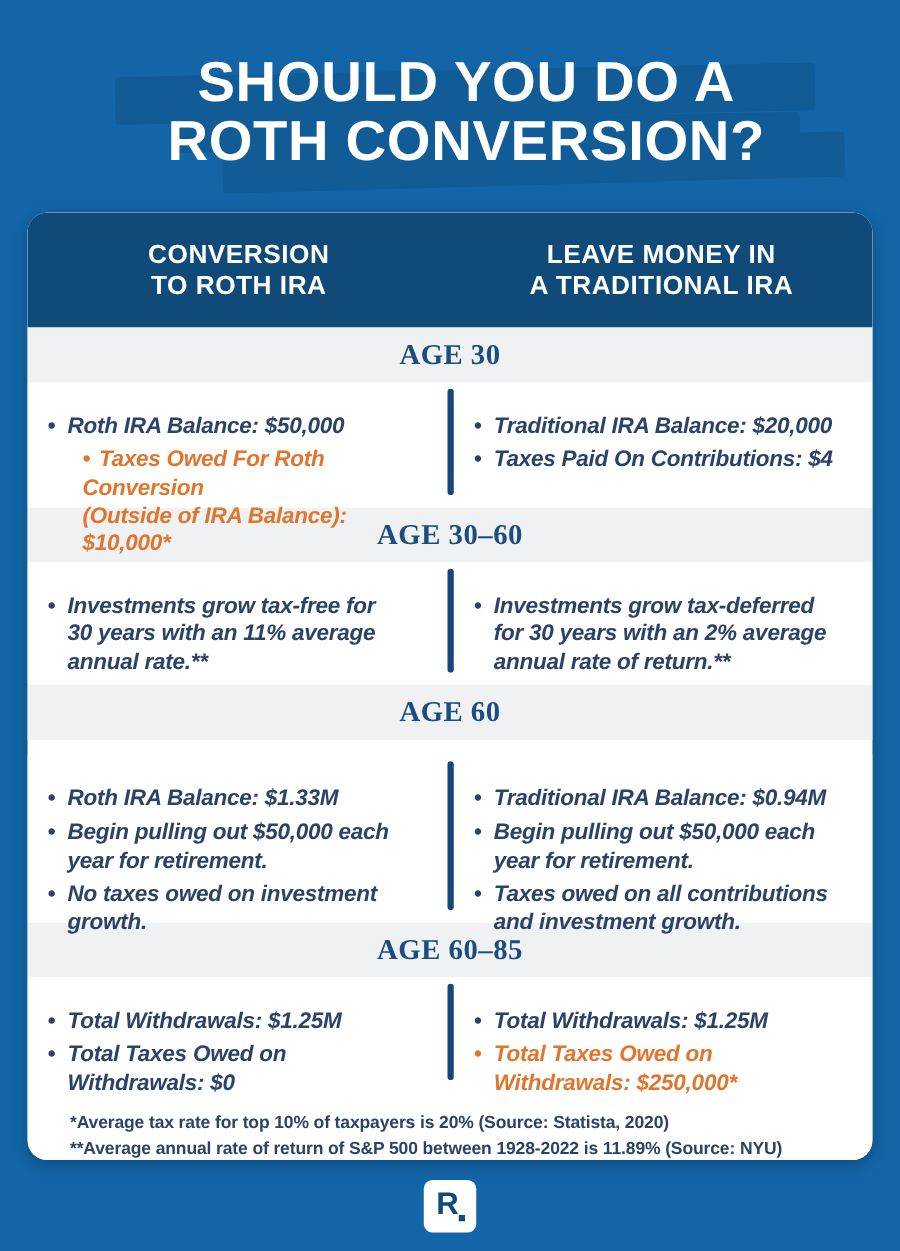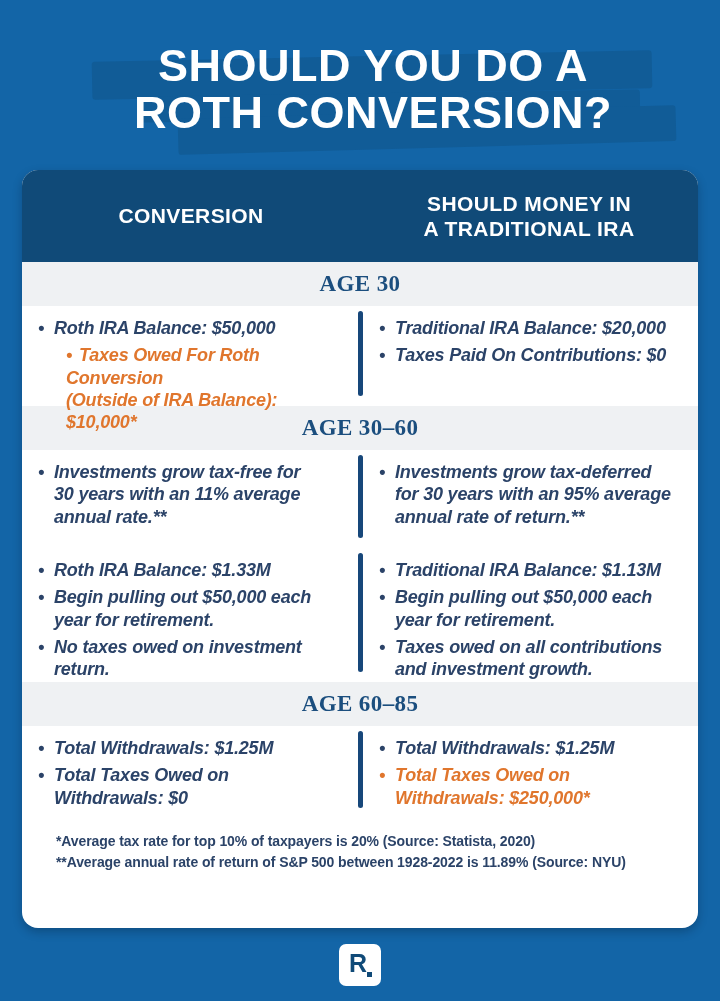--- a/index.html
+++ b/index.html
@@ -56,24 +56,24 @@
     display:flex;align-items:center;justify-content:center;
   }
   .band-label{
     color:var(--age-navy);font-size:23px;font-weight:800;letter-spacing:0.4px;font-family:Liberation Serif, serif;
   }
   .row{
     position:relative;background:#fff;display:flex;
   }
   .row-1{height:100px;}
   .row-2{height:98px;}
-  .row-3{height:134px;}
+  .row-3{height:134px;margin-top:12px;}
   .row-4{height:92px;}
   .col{
-    flex:1;padding:11px 10px 0 16px;
+    flex:1;padding:23px 10px 0 16px;
   }
   .col-right{padding-left:22px;}
   .divider{
     position:absolute;left:50%;top:5px;bottom:10px;width:5px;
     margin-left:-2px;background:var(--divider);border-radius:3px;
   }
   ul.bullets{list-style:none;}
   ul.bullets li{
     position:relative;padding-left:16px;
     color:var(--body-navy);
@@ -124,82 +124,86 @@
       <span>SHOULD YOU DO A</span><br>
       <span>ROTH CONVERSION?</span>
     </h1>
   </div>
 
   <div class="card">
 
     <div class="card-header">
       <div class="header-cell">
         <span>CONVERSION</span><br>
+        <span>TO ROTH IRA</span>
       </div>
       <div class="header-cell">
-        <span>SHOULD MONEY IN</span><br>
+        <span>LEAVE MONEY IN</span><br>
         <span>A TRADITIONAL IRA</span>
       </div>
     </div>
 
     <div class="band">
       <span class="band-label">AGE 30</span>
     </div>
     <div class="row row-1">
       <div class="col">
         <ul class="bullets">
           <li>Roth IRA Balance: $50,000</li>
           <li class="accent no-hang">Taxes Owed For Roth Conversion
 (Outside of IRA Balance): $10,000*</li>
         </ul>
       </div>
       <div class="divider"></div>
       <div class="col col-right">
         <ul class="bullets">
           <li>Traditional IRA Balance: $20,000</li>
-          <li>Taxes Paid On Contributions: $0</li>
+          <li>Taxes Paid On Contributions: $4</li>
         </ul>
       </div>
     </div>
 
     <div class="band">
       <span class="band-label">AGE 30–60</span>
     </div>
     <div class="row row-2">
       <div class="col">
         <ul class="bullets">
           <li>Investments grow tax-free for
 30 years with an 11% average
 annual rate.**</li>
         </ul>
       </div>
       <div class="divider"></div>
       <div class="col col-right">
         <ul class="bullets">
           <li>Investments grow tax-deferred
-for 30 years with an 95% average
+for 30 years with an 2% average
 annual rate of return.**</li>
         </ul>
       </div>
     </div>
 
+    <div class="band">
+      <span class="band-label">AGE 60</span>
+    </div>
     <div class="row row-3">
       <div class="col">
         <ul class="bullets">
           <li>Roth IRA Balance: $1.33M</li>
           <li>Begin pulling out $50,000 each
 year for retirement.</li>
           <li>No taxes owed on investment
-return.</li>
-        </ul>
-      </div>
-      <div class="divider"></div>
-      <div class="col col-right">
-        <ul class="bullets">
-          <li>Traditional IRA Balance: $1.13M</li>
+growth.</li>
+        </ul>
+      </div>
+      <div class="divider"></div>
+      <div class="col col-right">
+        <ul class="bullets">
+          <li>Traditional IRA Balance: $0.94M</li>
           <li>Begin pulling out $50,000 each
 year for retirement.</li>
           <li>Taxes owed on all contributions
 and investment growth.</li>
         </ul>
       </div>
     </div>
 
     <div class="band">
       <span class="band-label">AGE 60–85</span>

